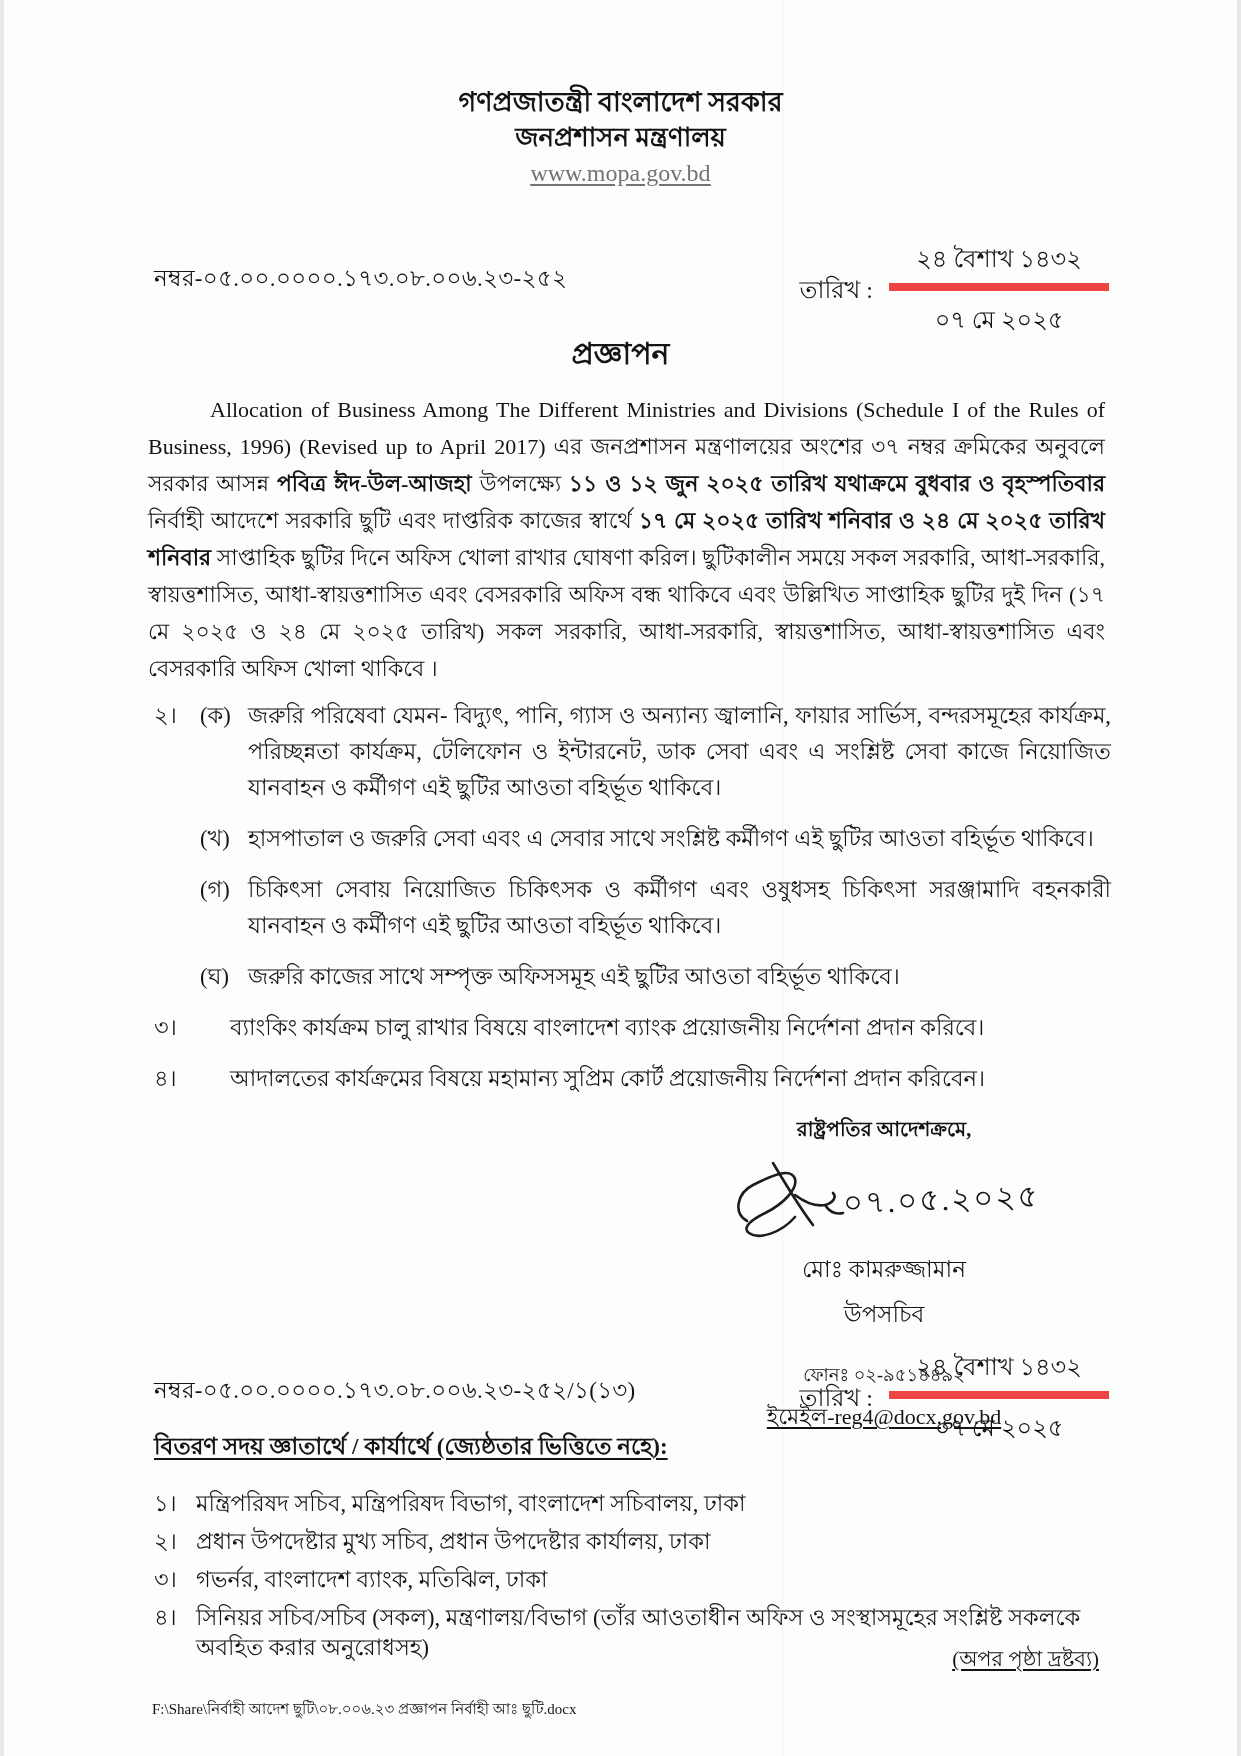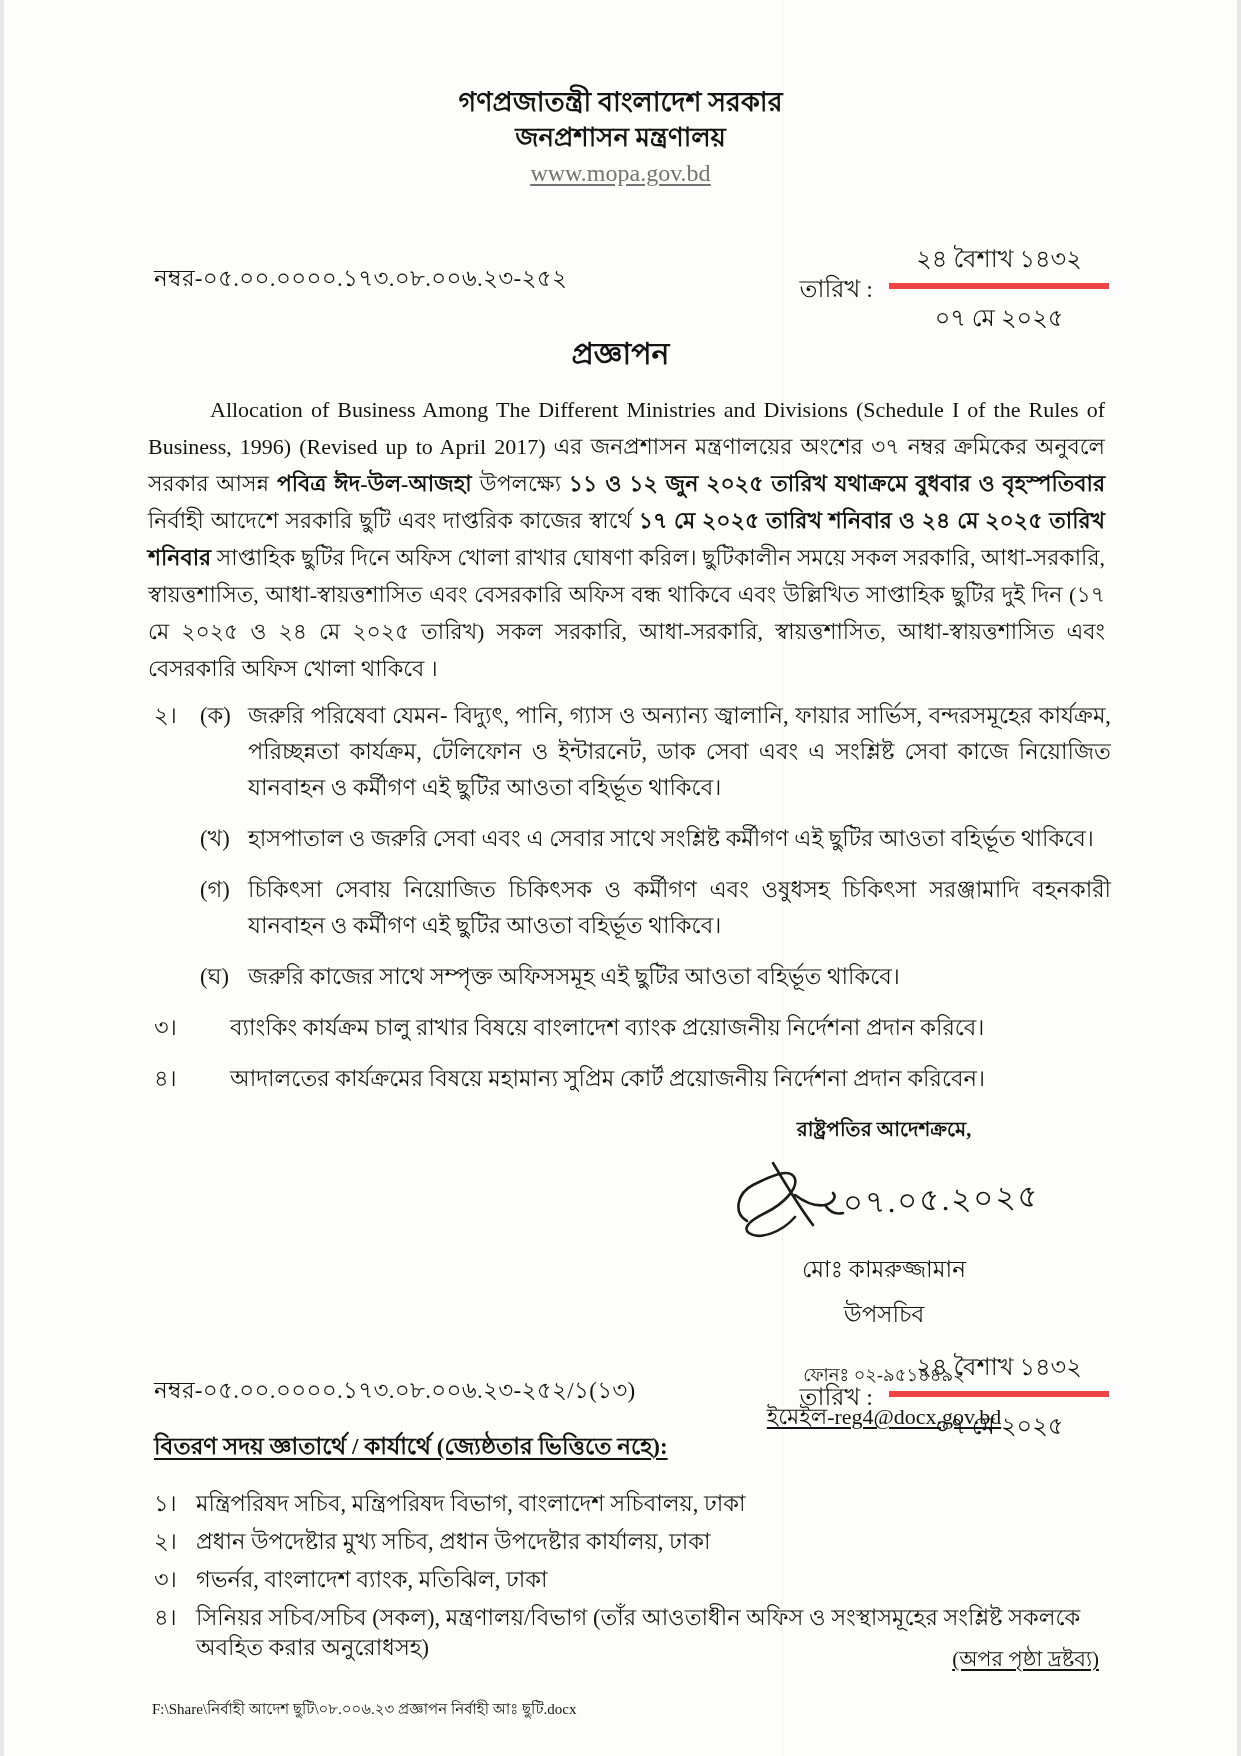--- a/index.html
+++ b/index.html
@@ -26,21 +26,21 @@
   
   .ref-row { position:absolute; left:150px; width:955px; display:flex; justify-content:space-between; }
   .ref-row-1 { top:240px; }
   .ref-row-2 { top:1348px; }
   .ref-number { font-size:23px; letter-spacing:0.3px; }
   .ref-row-1 .ref-number { margin-top:20px; }
   .ref-row-2 .ref-number { margin-top:24px; }
   .date-block { display:flex; align-items:center; gap:16px; }
   .date-label { font-size:24px; }
   .date-values { display:inline-block; text-align:center; font-size:24px; min-width:220px; }
-  .date-top { display:block; border-bottom:6px solid #ef4444; padding:0 12px 3px 12px; }
+  .date-top { display:block; border-bottom:8px solid #ef4444; padding:0 12px 3px 12px; }
   .date-bottom { display:block; padding-top:10px; }
 
   
   .doc-title { position:absolute; top:330px; left:0; width:100%; text-align:center;
                font-size:30px; font-weight:bold; }
 
   
   .lead-para { position:absolute; top:391px; left:144px; width:957px;
                font-size:22px; line-height:37px; text-align:justify; text-indent:62px; }
   .lead-para b { font-weight:bold; }

